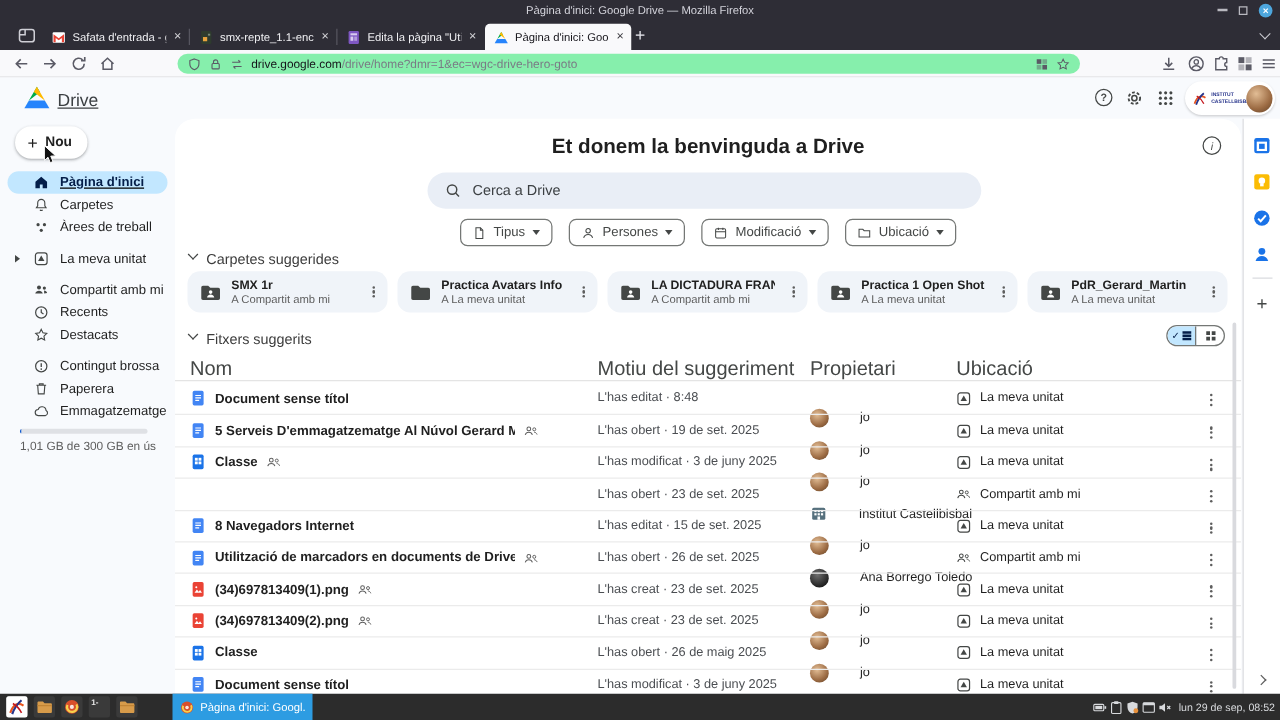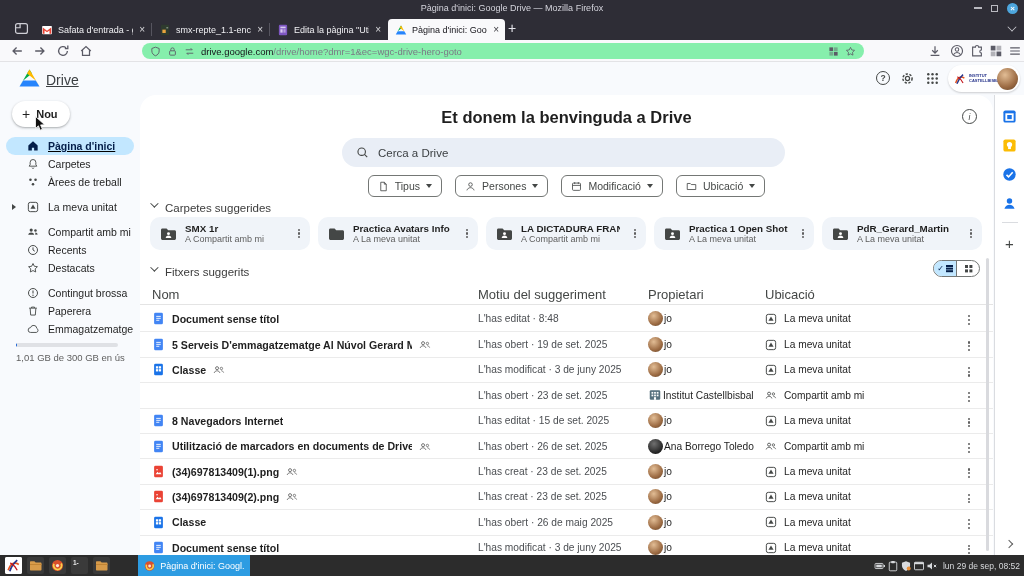--- a/index.html
+++ b/index.html
@@ -90,32 +90,32 @@
   .f-name{font-size:9.8px;font-weight:bold;color:#1f1f1f;white-space:nowrap;overflow:hidden;}
   .f-loc{font-size:9px;color:#5e5e5e;white-space:nowrap;overflow:hidden;}
   .vdots{display:flex;flex-direction:column;gap:1.6px;padding:3px 6px;}
   .vdots i{width:2.2px;height:2.2px;border-radius:50%;background:#5e5e5e;}
   .viewtoggle{position:absolute;left:793px;top:165px;width:47px;height:17px;border:1px solid #747775;border-radius:9px;display:flex;overflow:hidden;}
   .vt-seg{flex:1;display:flex;align-items:center;justify-content:center;gap:2px;}
   .vt-list{background:#c2e7ff;border-right:1px solid #747775;}
   .vt-check{font-size:8px;color:#041e49;}
   .vt-bars{width:7px;height:1.4px;background:#041e49;box-shadow:0 2.6px #041e49,0 5.2px #041e49;margin-top:-5px;}
   .vt-grid{width:3px;height:3px;background:#444746;box-shadow:4.4px 0 #444746,0 4.4px #444746,4.4px 4.4px #444746;margin:-4px 0 0 -4px;}
-  .thead{position:absolute;left:0;top:190px;width:100%;height:20px;border-bottom:1px solid #e4e4e4;font-size:13px;color:#444746;}
+  .thead{position:absolute;left:0;top:190px;width:100%;height:20px;border-bottom:1px solid #e4e4e4;font-size:16px;color:#444746;}
   .thead span{position:absolute;top:2px;}
   .rows{position:absolute;left:0;top:211px;right:0;bottom:0;overflow:hidden;}
   .frow{position:relative;height:25.4px;}
   .frow + .frow{border-top:1px solid #ebebeb;}
   .cn{position:absolute;left:12px;top:0;height:100%;display:flex;align-items:center;gap:7px;max-width:300px;}
   .cn .ft{width:13px;height:13px;}
   .fname{font-size:10.6px;color:#1f1f1f;font-weight:bold;white-space:nowrap;overflow:hidden;max-width:240px;}
   .cn .sm{width:12px;height:9px;color:#5e5e5e;}
   .cn .badge{width:11px;height:11px;color:#5e5e5e;}
   .cr{position:absolute;left:338px;top:0;height:100%;display:flex;align-items:center;font-size:10.2px;color:#4b4e52;}
-  .co{position:absolute;left:508px;top:0;height:100%;display:flex;align-items:center;gap:1px;font-size:10.2px;color:#1f1f1f;}
+  .co{position:absolute;left:508px;top:16px;height:100%;display:flex;align-items:center;gap:25px;font-size:10.2px;color:#1f1f1f;}
   .avatar{width:15px;height:15px;border-radius:50%;background:radial-gradient(circle at 38% 32%,#e2bd95,#9c6b43 60%,#5f4026);}
   .avatar.dark{background:radial-gradient(circle at 40% 32%,#6f6f6f,#1d1d1d 75%);}
   .org-ic{width:14px;height:14px;}
   .cl{position:absolute;left:625px;top:0;height:100%;display:flex;align-items:center;gap:7px;font-size:10.2px;color:#1f1f1f;}
   .cl .sm{width:12px;height:12px;color:#444746;}
   .frow .vdots{position:absolute;left:822px;top:6px;}
   .scrollline{position:absolute;right:4px;top:163px;bottom:4px;width:3px;background:#d9dade;border-radius:2px;}
 
   
   .sidepanel{position:absolute;left:994px;top:0;width:30px;height:460px;background:#fff;border-left:1px solid #dadce0;}

